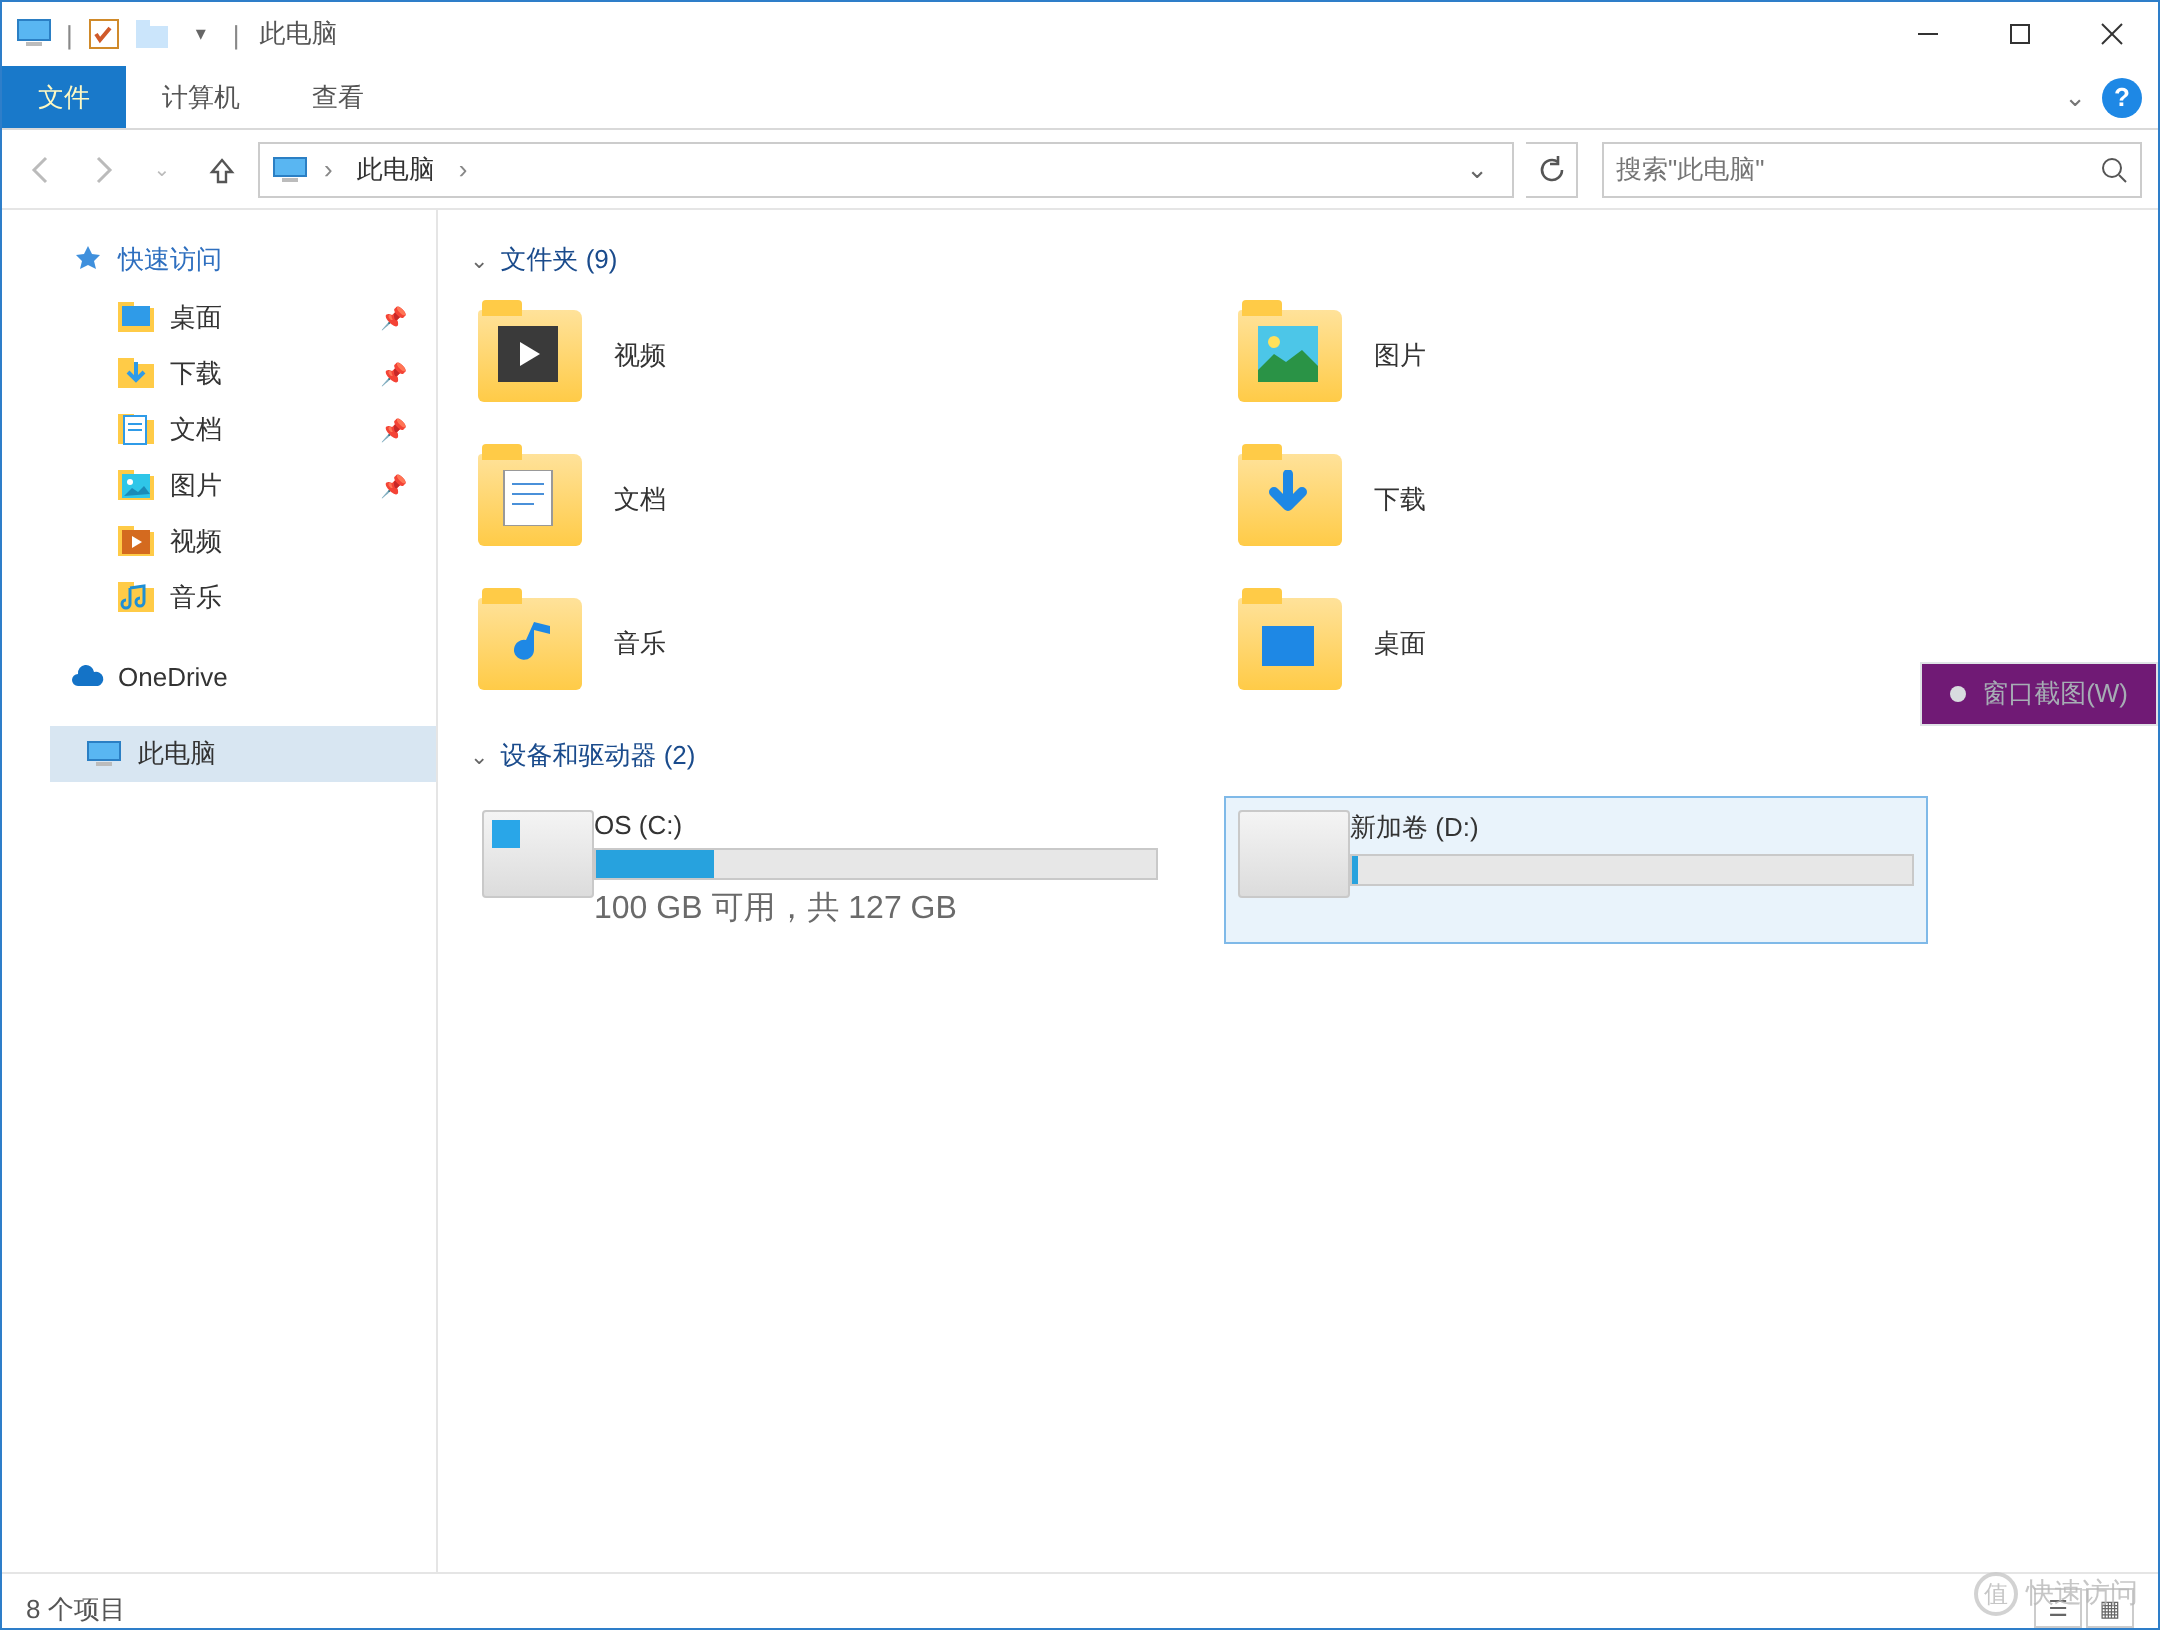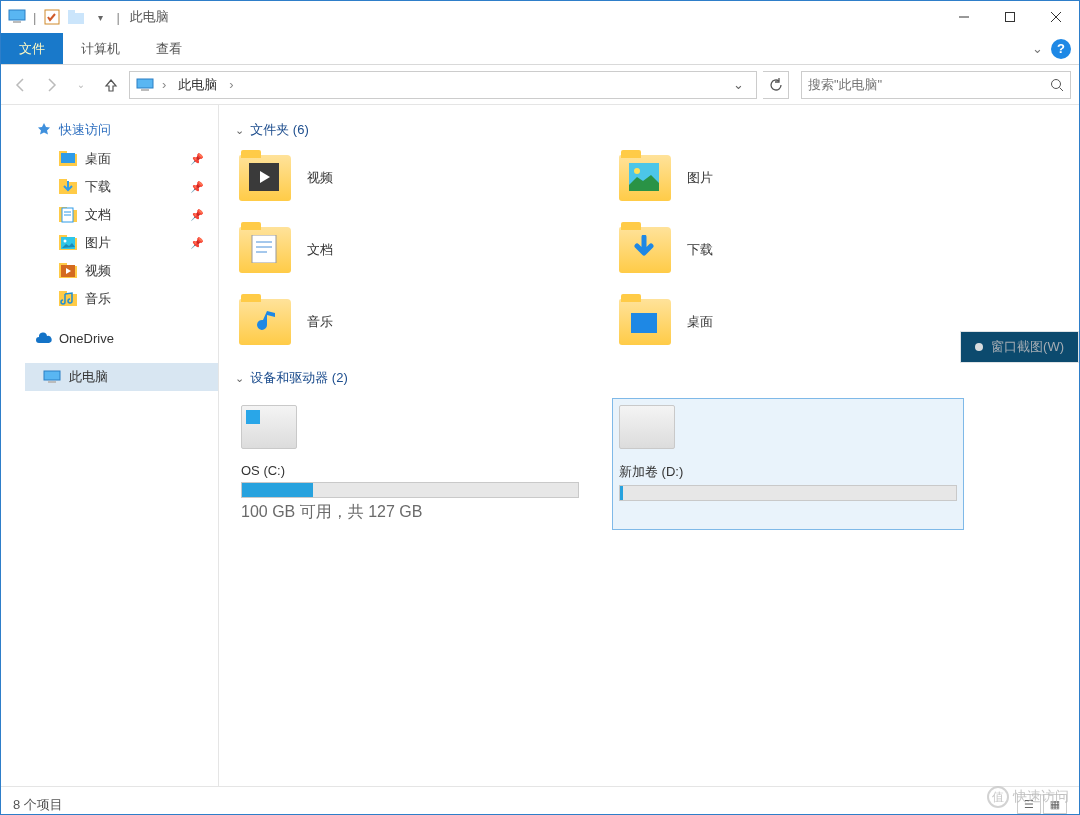--- a/index.html
+++ b/index.html
@@ -45,35 +45,35 @@
 .section-head { display: flex; align-items: center; gap: 6px; color: #1a4b8c; margin: 8px 0 12px; cursor: default; }
 .section-head .chev { color: #666; font-size: 11px; }
 .folders-grid { display: grid; grid-template-columns: 1fr 1fr; column-gap: 40px; row-gap: 18px; max-width: 720px; margin-bottom: 20px; }
 .folder-item { display: flex; align-items: center; gap: 16px; padding: 4px; }
 .folder-ico { width: 52px; height: 46px; position: relative; }
 .folder-back { position: absolute; inset: 0; background: linear-gradient(#ffe29a, #ffcb47); border-radius: 2px 4px 3px 3px; }
 .folder-back::before { content: ""; position: absolute; top: -5px; left: 2px; width: 20px; height: 8px; background: #ffcb47; border-radius: 2px 2px 0 0; }
 .fold-inner { position: absolute; left: 10px; top: 8px; width: 30px; height: 28px; display: flex; align-items: center; justify-content: center; font-size: 20px; }
 
 .drives { display: flex; gap: 28px; }
-.drive { display: flex; gap: 14px; padding: 6px; width: 350px; flex-direction: column; }
+.drive { display: flex; padding: 6px; width: 350px; }
 .drive.selected { outline: 1px solid #7fb9e8; background: #e9f3fb; justify-content: center; }
 .drive-ico { width: 56px; height: 44px; background: linear-gradient(#f4f4f4, #dcdcdc); border: 1px solid #c9c9c9; border-radius: 2px; position: relative; }
 .drive-ico.win::after { content: ""; position: absolute; left: 4px; top: 4px; width: 14px; height: 14px; background: #29a6e8; }
 .drive-info { flex: 1; display: flex; flex-direction: column; gap: 4px; }
 .drive-name { color: #333; }
 .drive-bar { height: 16px; background: #e7e7e7; border: 1px solid #c9c9c9; position: relative; }
 .drive-fill { position: absolute; left: 0; top: 0; bottom: 0; background: #27a2de; }
 .drive-text { color: #6a6a6a; font-size: 16px; }
 
 .statusbar { position: absolute; bottom: 0; left: 0; right: 0; height: 28px; border-top: 1px solid #e5e5e5; display: flex; align-items: flex-end; padding: 0 12px; color: #555; background: #fff; }
 .statusbar .views { margin-left: auto; display: flex; gap: 2px; }
 .viewbtn { width: 24px; height: 20px; border: 1px solid #ccc; display: flex; align-items: center; justify-content: center; font-size: 11px; color: #666; }
 
-.snip-hint { position: absolute; right: 0; top: 330px; background: #0c4a6e; border: 1px solid #dfe3e6; padding: 6px 14px; color: #a6adb4; font-size: 13px; display: flex; align-items: center; gap: 8px; }
+.snip-hint { position: absolute; right: 0; top: 330px; background: #701a75; border: 1px solid #dfe3e6; padding: 6px 14px; color: #a6adb4; font-size: 13px; display: flex; align-items: center; gap: 8px; }
 .snip-dot { width: 8px; height: 8px; border-radius: 50%; background: #d8dcdf; }
 
 .watermark { position: absolute; right: 10px; bottom: 6px; color: #b8b8b8; font-size: 14px; display: flex; align-items: center; gap: 4px; opacity: .8; }
 .wm-circ { width: 22px; height: 22px; border: 2px solid #c8c8c8; border-radius: 50%; display: flex; align-items: center; justify-content: center; font-size: 12px; }
 
 svg { display: block; }
 </style>
 </head>
 <body>
 
@@ -281,21 +281,21 @@
             </svg>
           </span>
         <span>此电脑</span>
       </div>
     </div>
   </div>
 
   <div class="content">
     <div class="section-head">
       <span class="chev">⌄</span>
-      <span>文件夹 (6)</span>
+      <span>文件夹 (9)</span>
     </div>
     <div class="folders-grid" id="folders-grid">
         <div class="folder-item">
           <div class="folder-ico">
             <div class="folder-back"></div>
             <div class="fold-inner">
               <svg width="30" height="28" viewBox="0 0 30 28">
                 <rect x="0" y="0" width="30" height="28" fill="#3a3a3a"></rect>
                 <path d="M11 8 l10 6 -10 6 Z" fill="#fff"></path>
               </svg>

